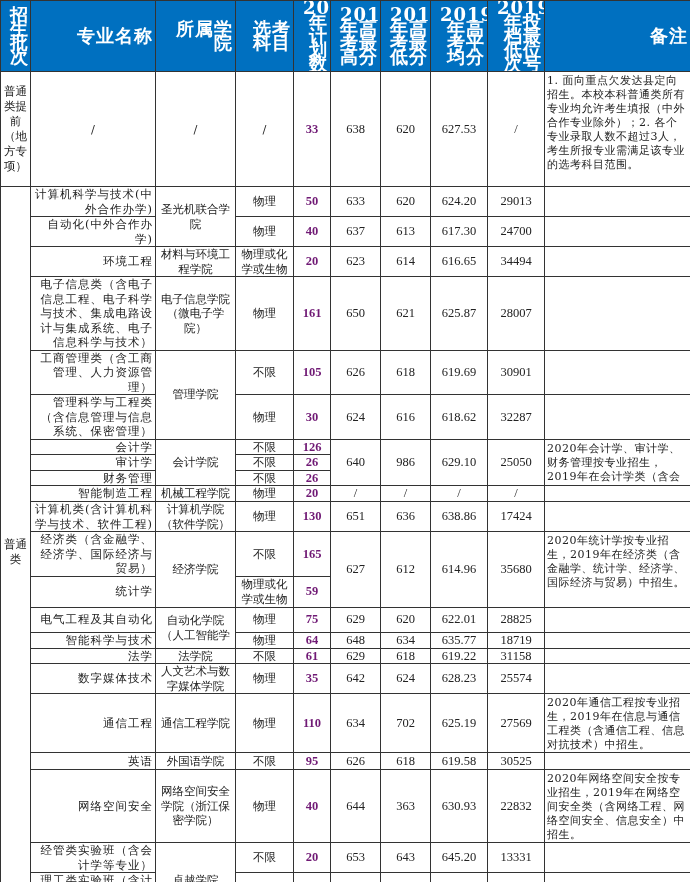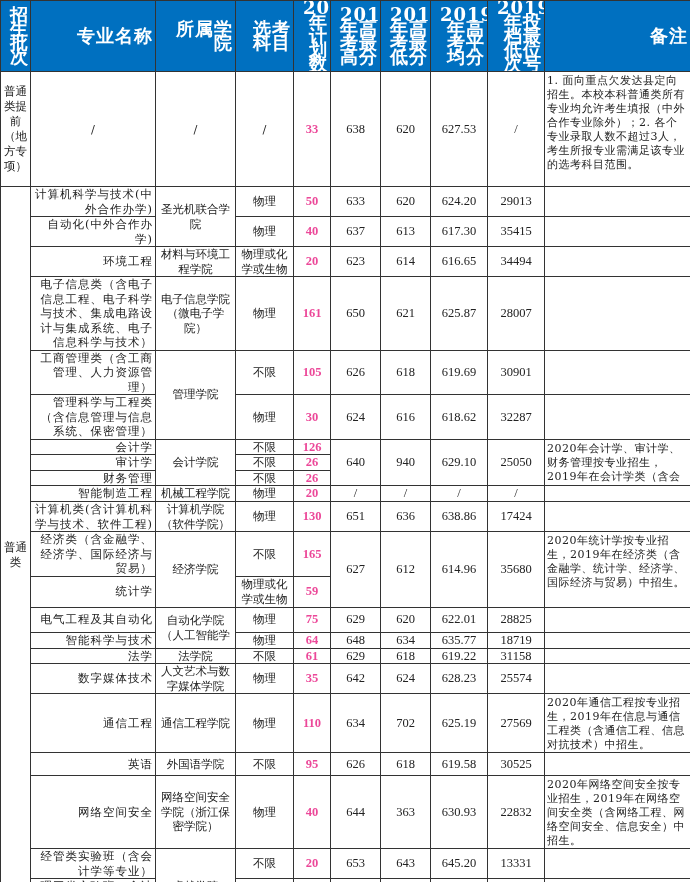--- a/index.html
+++ b/index.html
@@ -2,21 +2,21 @@
 <html><head>
 <meta charset="utf-8">
 <style>
   html, body { margin:0; padding:0; background:#ffffff; }
   body { width:690px; height:882px; overflow:hidden; font-family:"DejaVu Serif","Liberation Serif",serif; }
   table { border-collapse:collapse; table-layout:fixed; width:690px; }
   td, th { border:1px solid #333; padding:0 2px; font-size:11.5px; line-height:14.5px; color:#222; vertical-align:middle; overflow:hidden; }
   th { background:#0070c0; color:#ffffff; font-weight:bold; text-align:right; font-size:18px; line-height:14px; letter-spacing:1px;padding-left:9px; }
   .c { text-align:center; }
   .l { text-align:right; letter-spacing:1px; }
-  .plan { color:#ec4899; font-weight:bold; text-align:center; font-family:"Liberation Serif","DejaVu Serif",serif; font-size:12.5px;margin-top:6px; }
+  .plan { color:#701a75; font-weight:bold; text-align:center; font-family:"Liberation Serif","DejaVu Serif",serif; font-size:12.5px;margin-top:6px; }
   .num { text-align:center; font-family:"Liberation Serif","DejaVu Serif",serif; font-size:12.5px; }
   .note { text-align:left; font-size:11px; line-height:14px; vertical-align:top; padding-top:2px; letter-spacing:0.5px; }
   .batch { text-align:center; font-size:11.5px; line-height:15px;margin-left:21px; }
 </style>
 </head>
 <body>
 
 <table>
   <colgroup>
     <col style="width:30px">
@@ -69,21 +69,21 @@
     <td class="num">29013</td>
     <td></td>
   </tr>
   <tr style="height:29px">
     <td class="l">自动化(中外合作办学)</td>
     <td class="c">物理</td>
     <td class="plan">40</td>
     <td class="num">637</td>
     <td class="num">613</td>
     <td class="num">617.30</td>
-    <td class="num">35415</td>
+    <td class="num">24700</td>
     <td></td>
   </tr>
   <tr style="height:29px">
     <td class="l">环境工程</td>
     <td class="c">材料与环境工程学院</td>
     <td class="c">物理或化学或生物</td>
     <td class="plan">20</td>
     <td class="num">623</td>
     <td class="num">614</td>
     <td class="num">616.65</td>
@@ -121,21 +121,21 @@
     <td class="num">618.62</td>
     <td class="num">32287</td>
     <td></td>
   </tr>
   <tr style="height:15px">
     <td class="l">会计学</td>
     <td class="c" rowspan="3">会计学院</td>
     <td class="c">不限</td>
     <td class="plan">126</td>
     <td class="num" rowspan="3">640</td>
-    <td class="num" rowspan="3">940</td>
+    <td class="num" rowspan="3">986</td>
     <td class="num" rowspan="3">629.10</td>
     <td class="num" rowspan="3">25050</td>
     <td class="note" rowspan="3">2020年会计学、审计学、财务管理按专业招生，2019年在会计学类（含会</td>
   </tr>
   <tr style="height:15px">
     <td class="l">审计学</td>
     <td class="c">不限</td>
     <td class="plan">26</td>
   </tr>
   <tr style="height:15px">
@@ -228,21 +228,21 @@
     <td class="l">通信工程</td>
     <td class="c">通信工程学院</td>
     <td class="c">物理</td>
     <td class="plan">110</td>
     <td class="num">634</td>
     <td class="num">702</td>
     <td class="num">625.19</td>
     <td class="num">27569</td>
     <td class="note">2020年通信工程按专业招生，2019年在信息与通信工程类（含通信工程、信息对抗技术）中招生。</td>
   </tr>
-  <tr style="height:23px">
+  <tr style="height:17px">
     <td class="l">英语</td>
     <td class="c">外国语学院</td>
     <td class="c">不限</td>
     <td class="plan">95</td>
     <td class="num">626</td>
     <td class="num">618</td>
     <td class="num">619.58</td>
     <td class="num">30525</td>
     <td></td>
   </tr>

